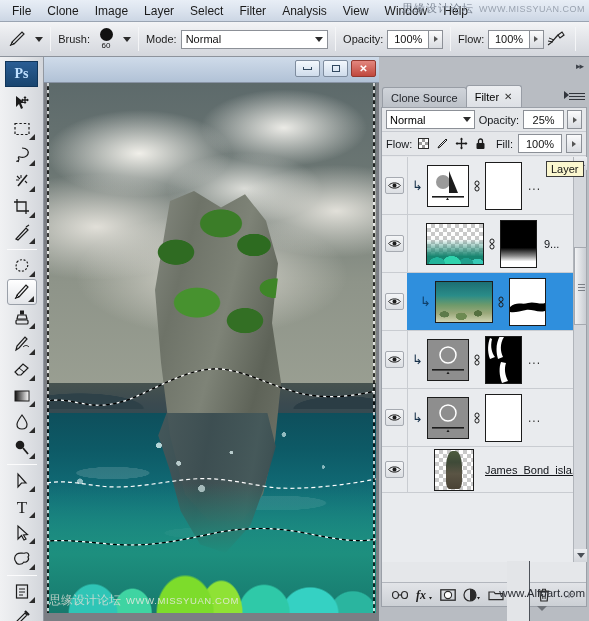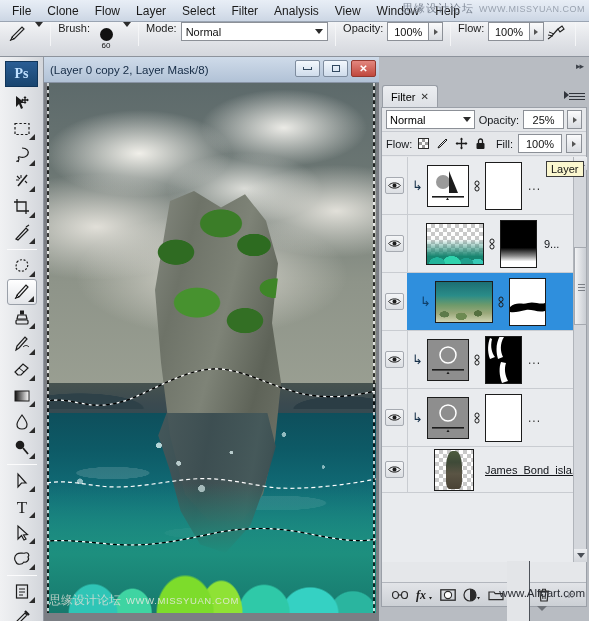--- a/index.html
+++ b/index.html
@@ -27,21 +27,21 @@
     pointer-events:none;
   }
   .wm-cn{ font-size:11px; color:#7d8694; letter-spacing:1px; }
   .wm-url{ font-size:9px; color:#9aa3b0; letter-spacing:.5px; }
 
   
   .optbar{
     position:absolute; left:0; top:22px; width:589px; height:35px;
     background:linear-gradient(to bottom,#f3f4f6 0%,#e4e6ea 45%,#d4d7dd 100%);
     border-bottom:1px solid #8d939c;
-    display:flex; padding:0 6px; gap:0px;
+    display:flex; align-items:center; padding:0 6px; gap:0px;
   }
   .ob-sep{ width:1px; height:24px; background:#b0b4bb; margin:0 7px;
            border-right:1px solid #f4f5f7; }
   .ob-label{ font-size:11px; color:#1b1b1b; margin-right:4px; white-space:nowrap;}
   .tool-swatch{
     width:26px; height:24px; display:flex; align-items:center; justify-content:center;
   }
   .tri-down{
     width:0;height:0;border-left:4px solid transparent;border-right:4px solid transparent;
     border-top:5px solid #2b2b2b; margin-left:5px;
@@ -390,21 +390,21 @@
   svg{ display:block; }
 </style>
 </head>
 <body>
 
 <div id="app">
 
   <div class="menubar">
     <div class="mi">File</div>
     <div class="mi">Clone</div>
-    <div class="mi">Flow</div>
+    <div class="mi">Image</div>
     <div class="mi">Layer</div>
     <div class="mi">Select</div>
     <div class="mi">Filter</div>
     <div class="mi">Analysis</div>
     <div class="mi">View</div>
     <div class="mi">Window</div>
     <div class="mi">Help</div>
     <div class="wm-top">
       <span class="wm-cn">思缘设计论坛</span>
       <span class="wm-url">WWW.MISSYUAN.COM</span>
@@ -605,21 +605,20 @@
             <path d="M12 2 L16 6" stroke="#1c1c1c" stroke-width="2.2"></path>
           </svg>
 
       </div>
 
     </div>
   </div>
 
   <div class="docwin">
     <div class="doc-title">
-      <span>(Layer 0 copy 2, Layer Mask/8)</span>
       <div class="win-btns">
         <div class="wb">
             <span class="min"></span>
           </div>
         <div class="wb">
             <span class="max"></span>
           </div>
         <div class="wb close">✕</div>
       </div>
     </div>
@@ -659,20 +658,23 @@
         </div>
       </div>
     </div>
   </div>
 
   <div class="rpanel">
 
     <div class="collapse-arrows">▸▸</div>
 
     <div class="tabrow">
+      <div class="tab">
+        <span>Clone Source</span>
+      </div>
       <div class="tab active">
         <span>Filter</span>
         <span class="x">✕</span>
       </div>
     </div>
     <div class="pm-tri"></div>
     <div class="panel-menu">
       <span></span>
         <span></span>
         <span></span>

